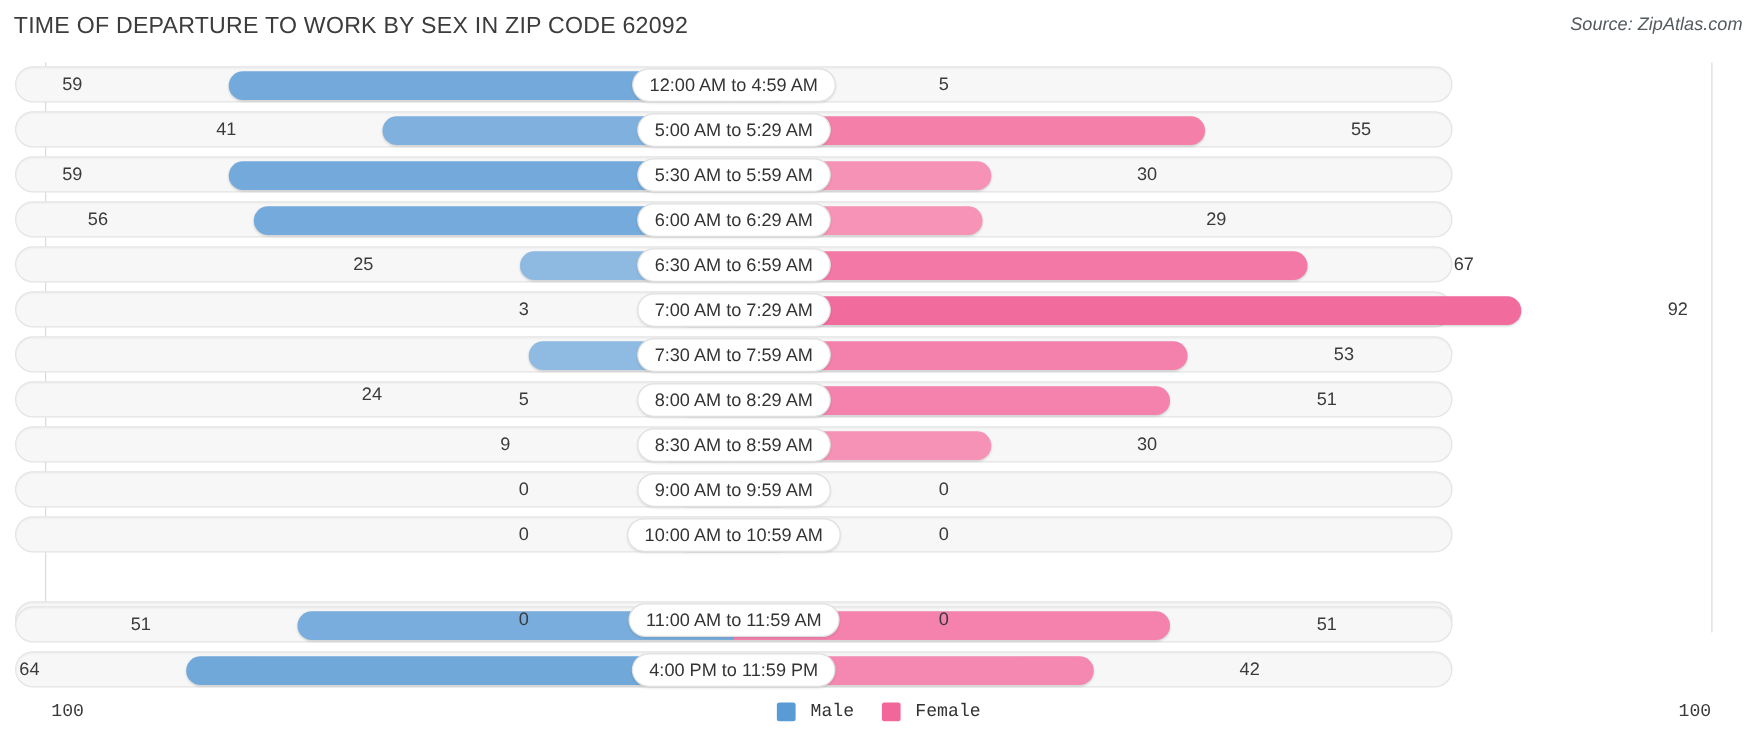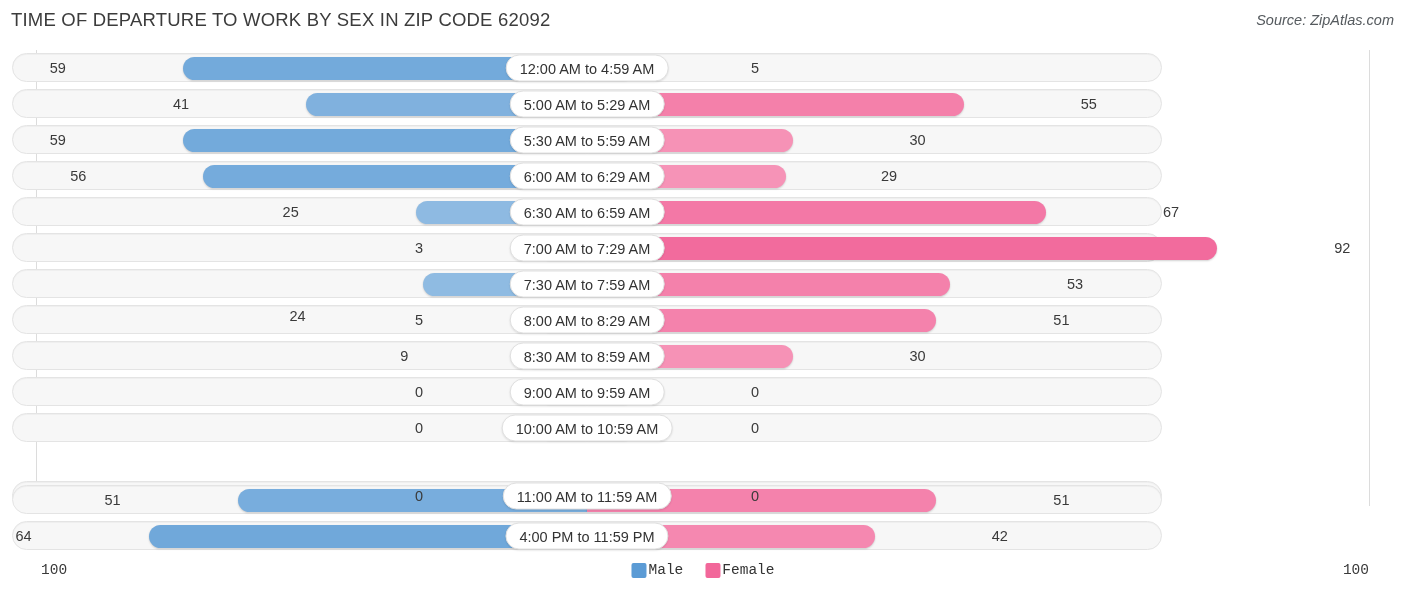--- a/index.html
+++ b/index.html
@@ -94,21 +94,21 @@
 
   
   #footer { position: absolute; left: 0; top: 556px; width: 1406px; height: 39px; font-family: Liberation Mono, monospace; }
   #axis-left  { position: absolute; left: 41px;  top: 6px; font-size: 14.5px; color: #3a3a3a; }
   #axis-right { position: absolute; right: 37px; top: 6px; font-size: 14.5px; color: #3a3a3a; }
   #legend {
     position: absolute; left: 50%; top: 6px;
     transform: translateX(-50%);
     display: flex; align-items: center; gap: 22px;
   }
-  .leg { display: flex; align-items: center; gap: 2px; }
+  .leg { display: flex; gap: 12px; }
   .swatch { width: 15px; height: 15px; border-radius: 2px; display: inline-block; }
   .leg-label { font-size: 14.5px; color: #333333; }
 </style>
 </head>
 <body>
 
 <div id="root">
 
   <div id="title">TIME OF DEPARTURE TO WORK BY SEX IN ZIP CODE 62092</div>
   <div id="source">Source: ZipAtlas.com</div>
@@ -142,21 +142,21 @@
           <div class="val" style="right: 1095.15px;">59</div>
           <div class="val" style="left: 896.5px;">30</div>
           <div class="cat">5:30 AM to 5:59 AM</div>
         </div>
       </div>
       <div class="row" style="top: 111px;">
         <div class="bars">
           <div class="bar male" style="width: 383.6px; background: rgb(117, 171, 220);"></div>
           <div class="bar female" style="width: 198.65px; background: rgb(246, 147, 183);"></div>
           <div class="val" style="right: 1074.6px;">56</div>
-          <div class="val" style="left: 848px; padding-left: 20px;">29</div>
+          <div class="val" style="left: 932px; padding-left: 20px;">29</div>
           <div class="cat">6:00 AM to 6:29 AM</div>
         </div>
       </div>
       <div class="row" style="top: 147px;">
         <div class="bars">
           <div class="bar male" style="width: 171.25px; background: rgb(142, 186, 226);"></div>
           <div class="bar female" style="width: 458.95px; background: rgb(243, 120, 166);"></div>
           <div class="val" style="right: 862.25px;">25</div>
           <div class="val" style="left: 1149.95px;">67</div>
           <div class="cat">6:30 AM to 6:59 AM</div>

